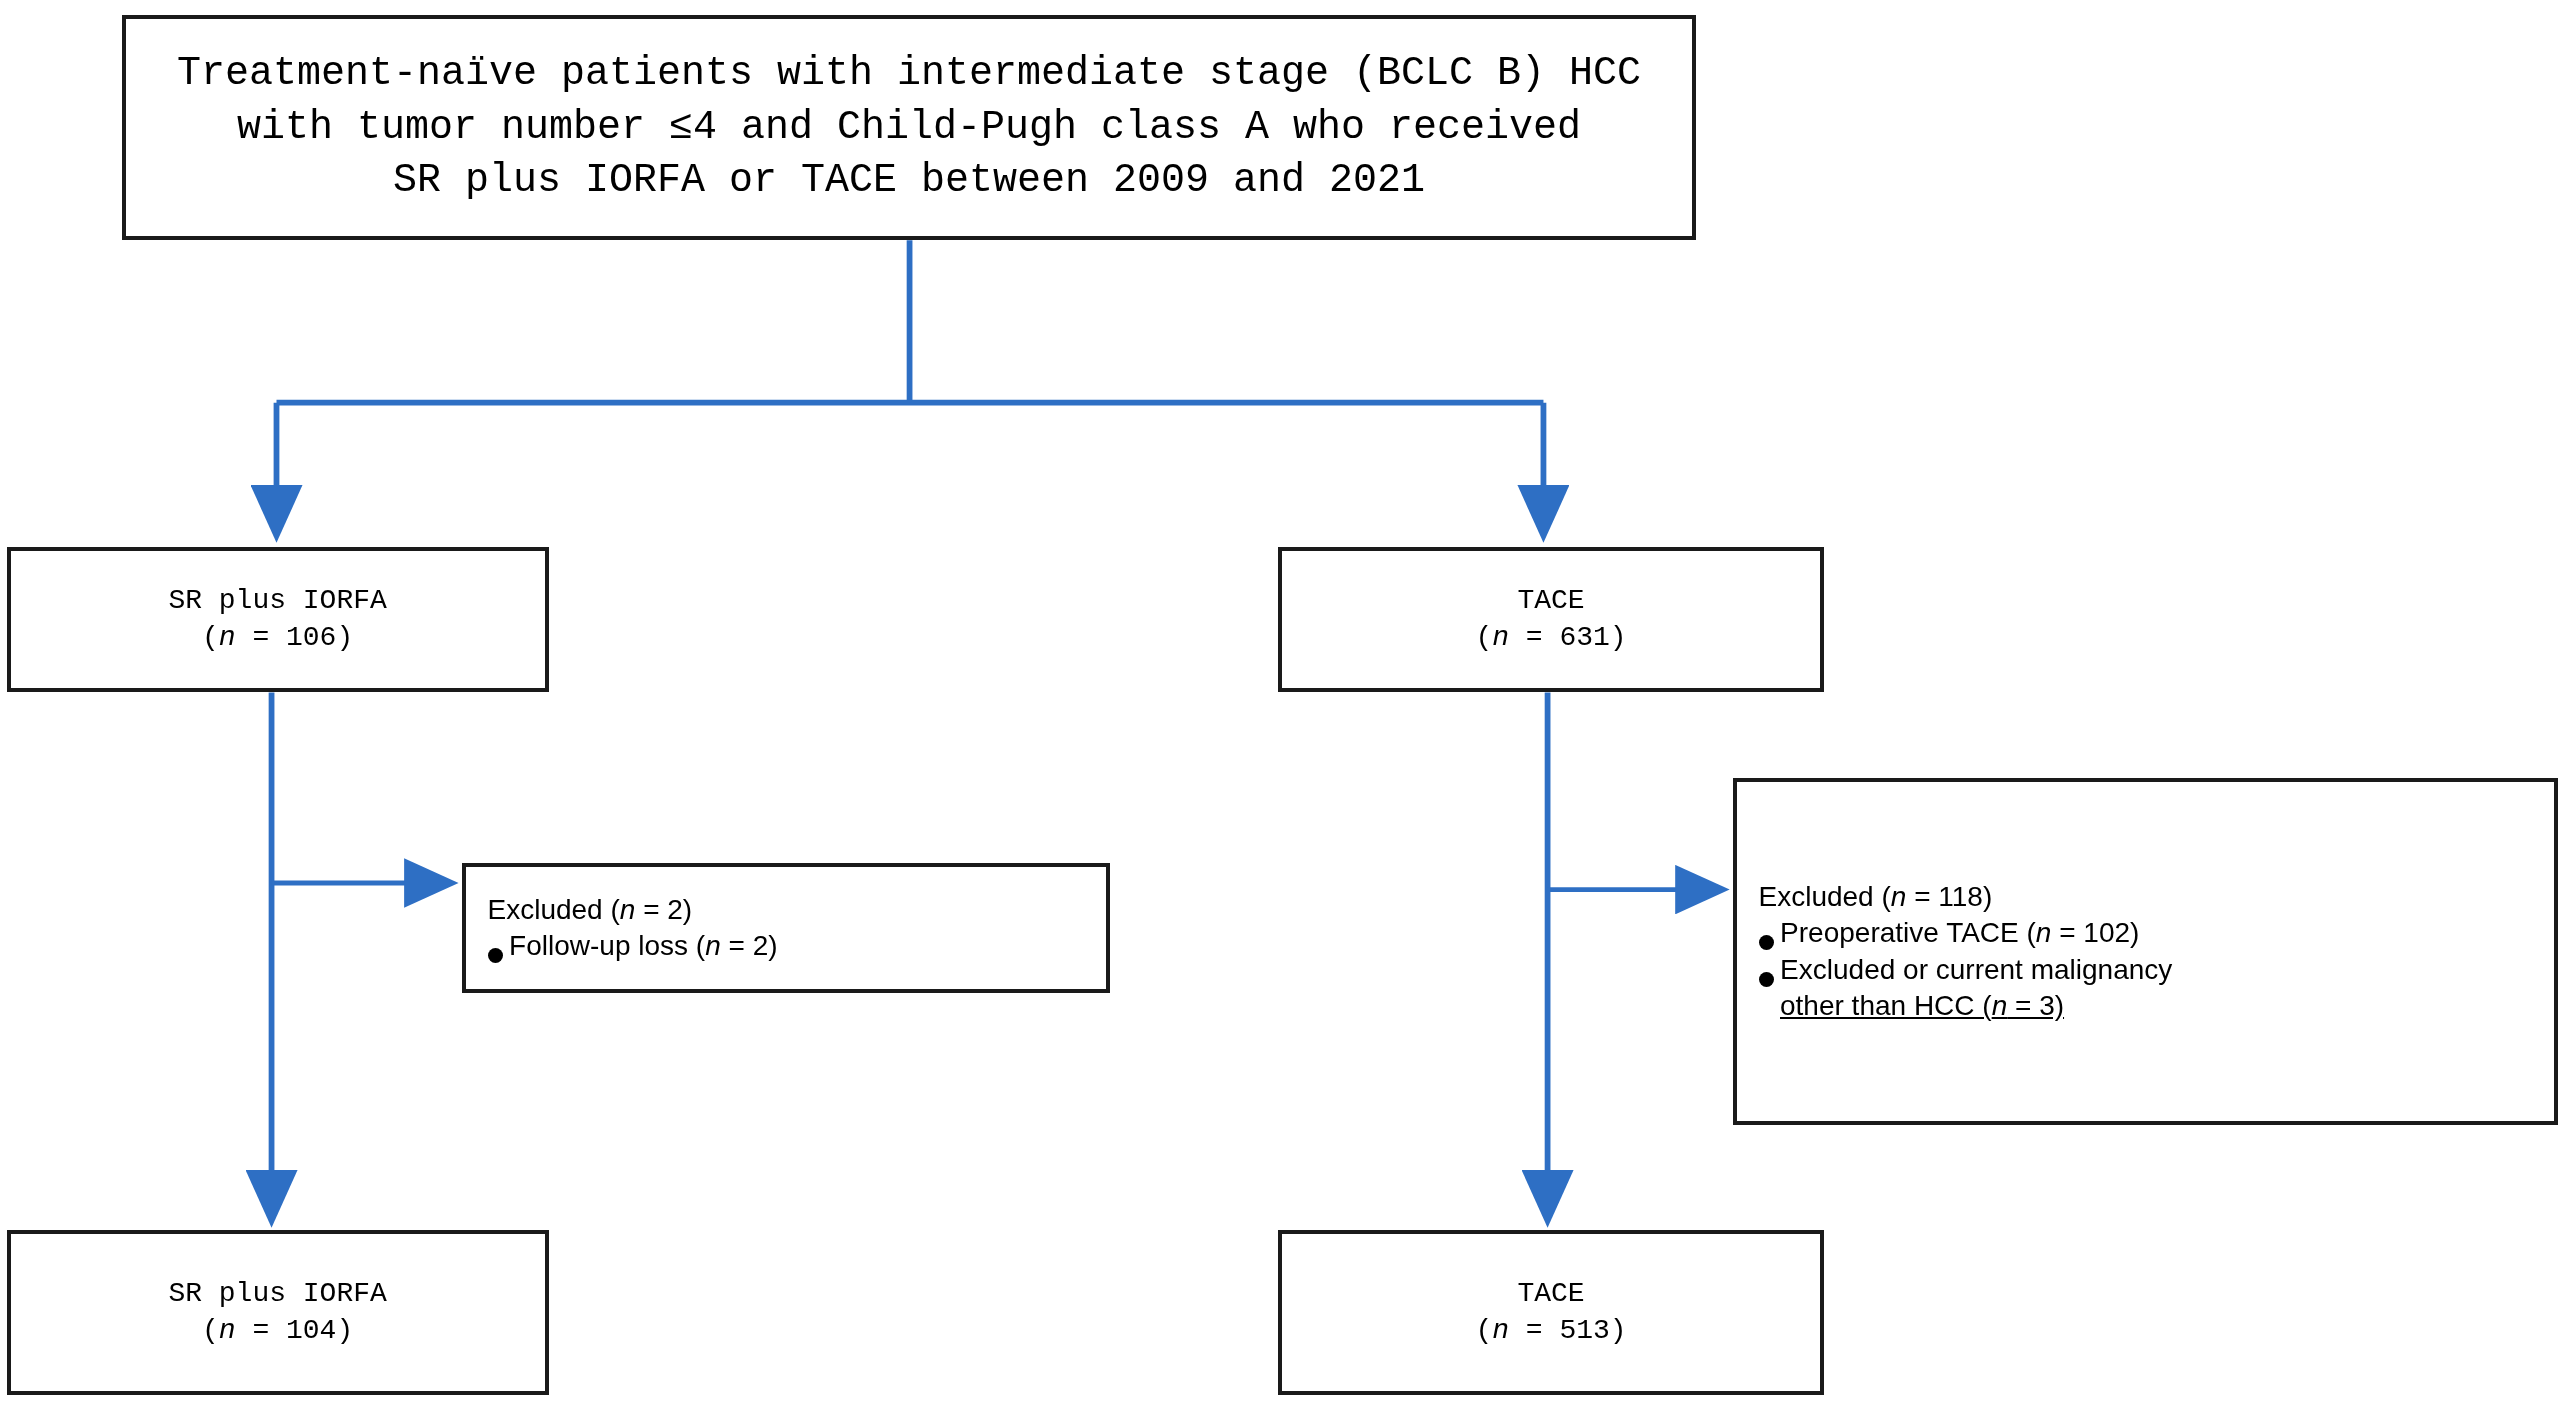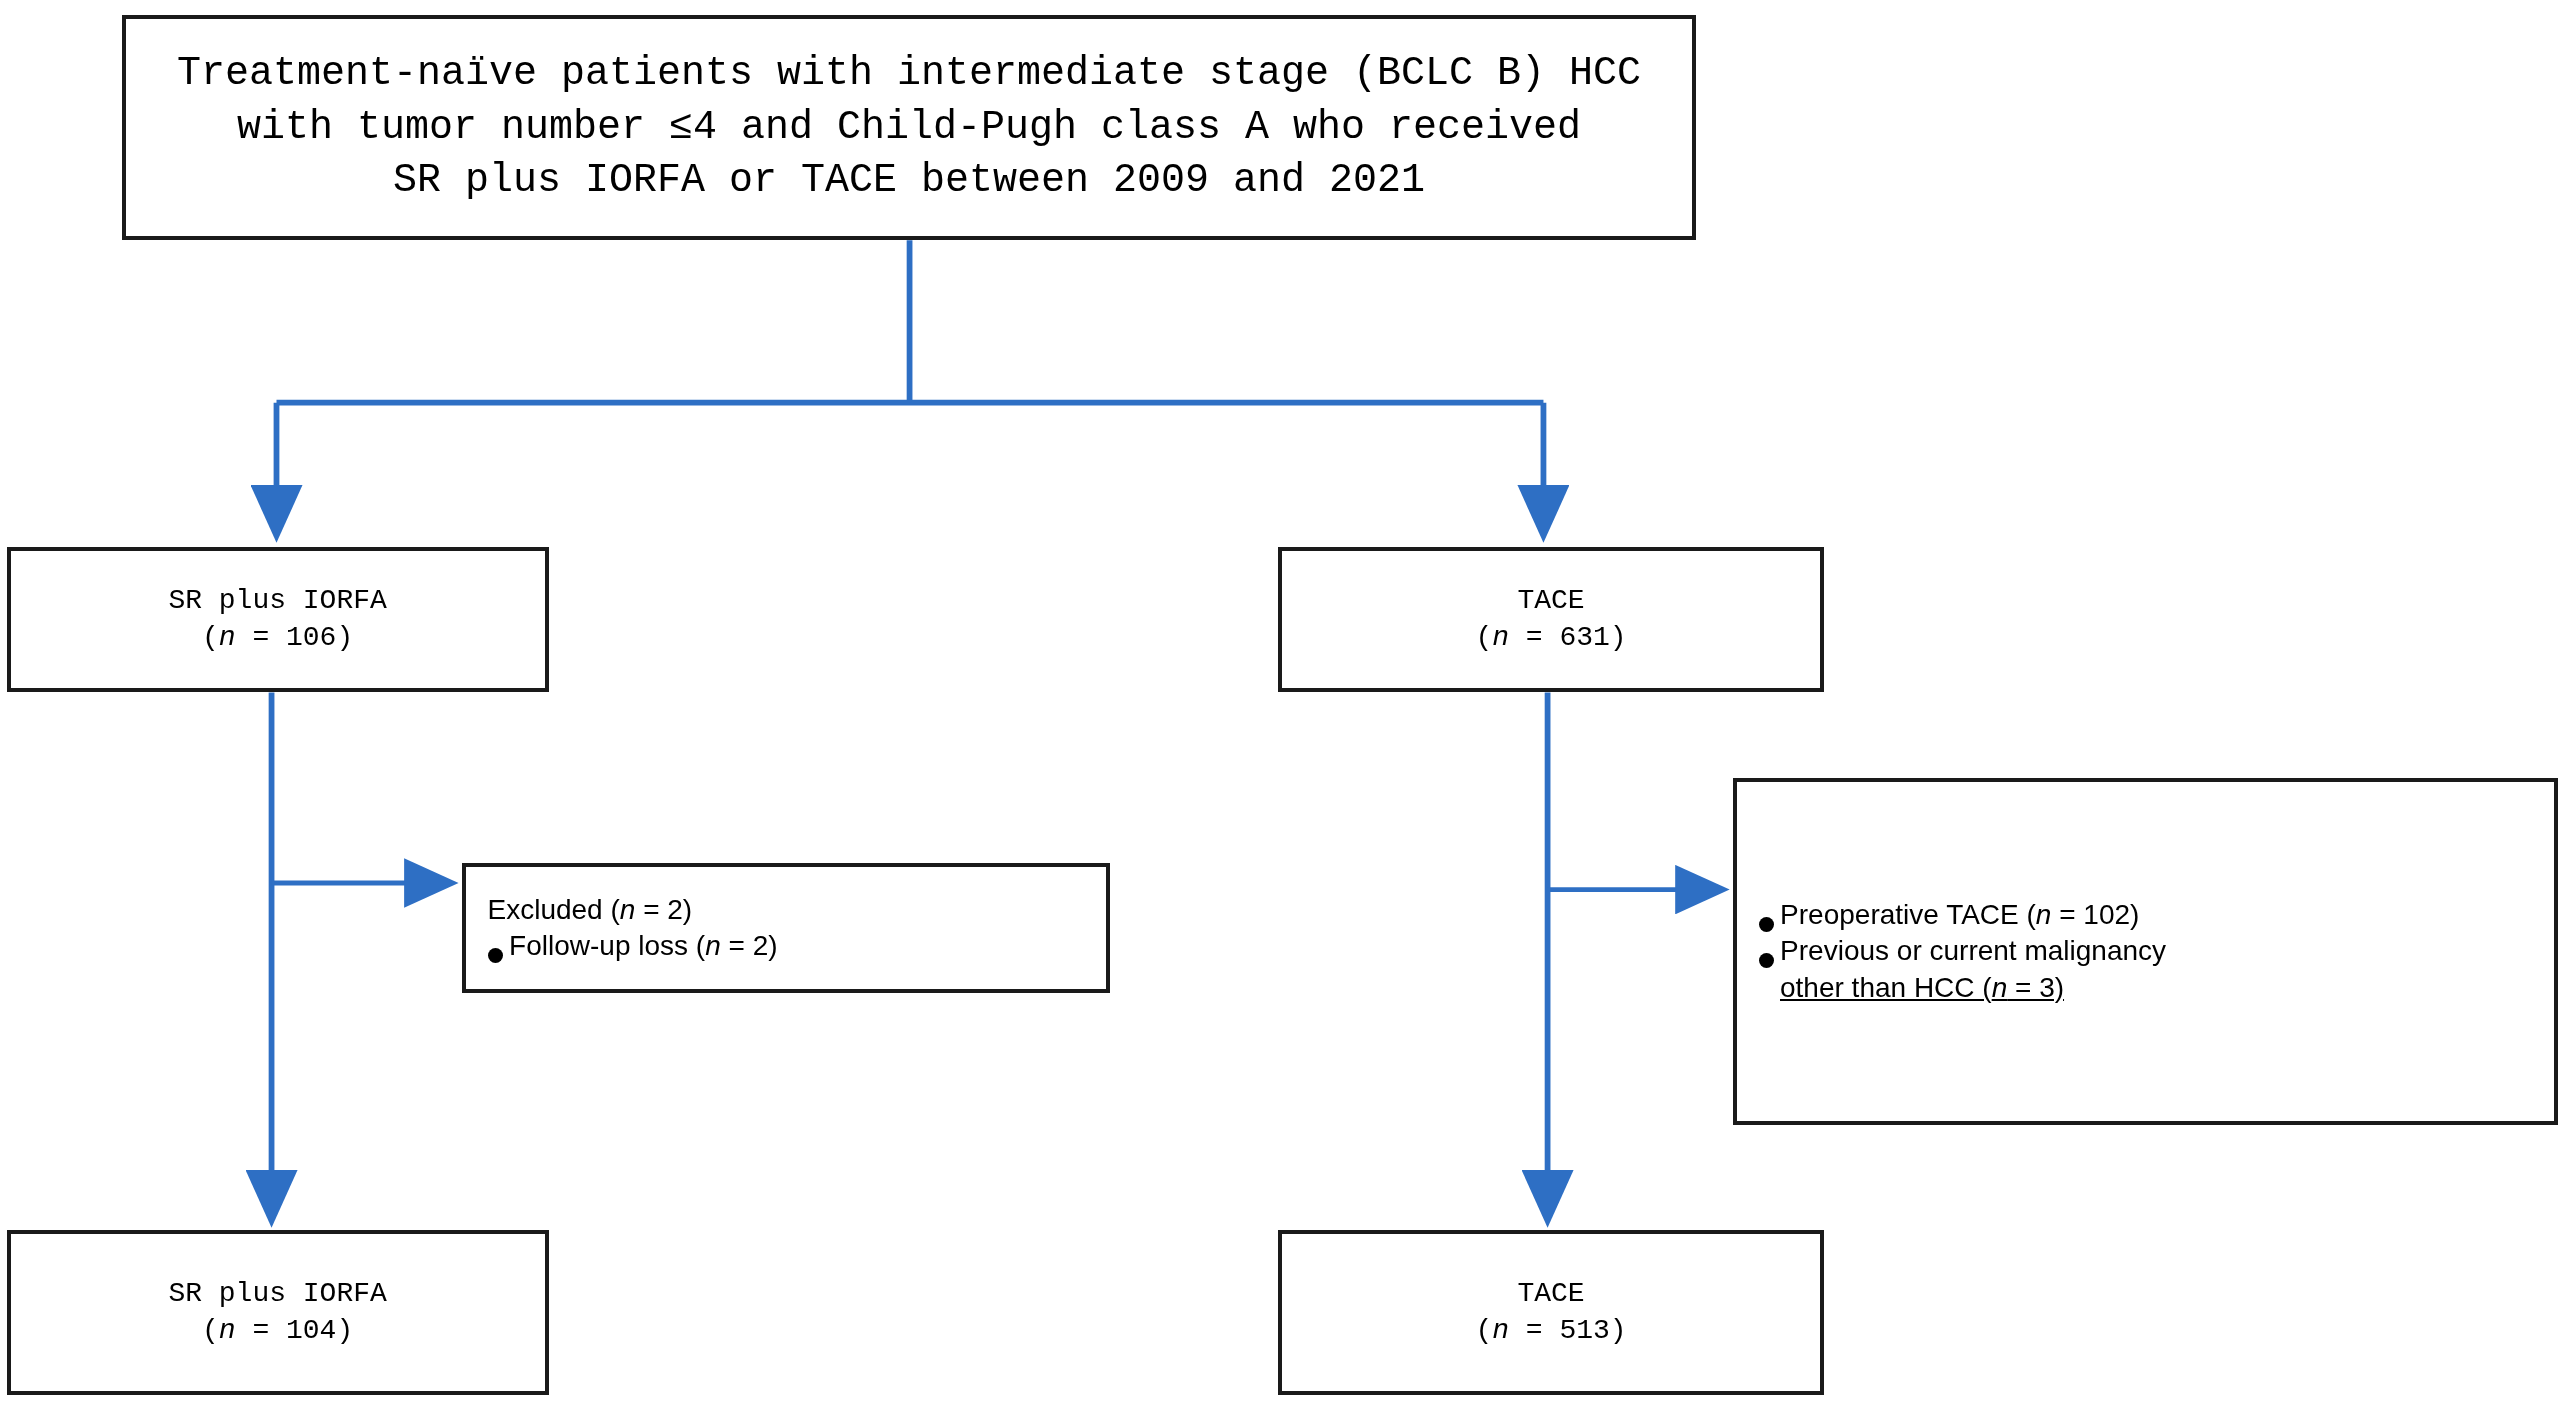--- a/index.html
+++ b/index.html
@@ -98,30 +98,31 @@
 
   <div class="node left" id="box-excl-left">
     <span class="line"><span>Excluded (</span><span class="it">n</span><span> = 2)</span></span>
     <span class="bullet-line">
       <span class="dot"></span>
       <span class="btxt"><span>Follow-up loss (</span><span class="it">n</span><span> = 2)</span></span>
     </span>
   </div>
 
   <div class="node left" id="box-excl-right">
+    <span class="line"><span>Excluded (</span><span class="it">n</span><span> = 118)</span></span>
 
     <span class="bullet-line">
       <span class="dot"></span>
       <span class="btxt"><span>Preoperative TACE (</span><span class="it">n</span><span> = 102)</span></span>
     </span>
 
 
     <span class="bullet-line">
       <span class="dot"></span>
-      <span class="btxt">Previous or current malignancy</span>
+      <span class="btxt">Excluded or current malignancy</span>
     </span>
     <span class="cont"><span>other than HCC (</span><span class="it">n</span><span> = 3)</span></span>
   </div>
 
   <div class="node centered" id="box-sr-final">
     <span class="line">SR plus IORFA</span>
     <span class="line"><span>(</span><span class="it">n</span><span> = 104)</span></span>
   </div>
 
   <div class="node centered" id="box-tace-final">

